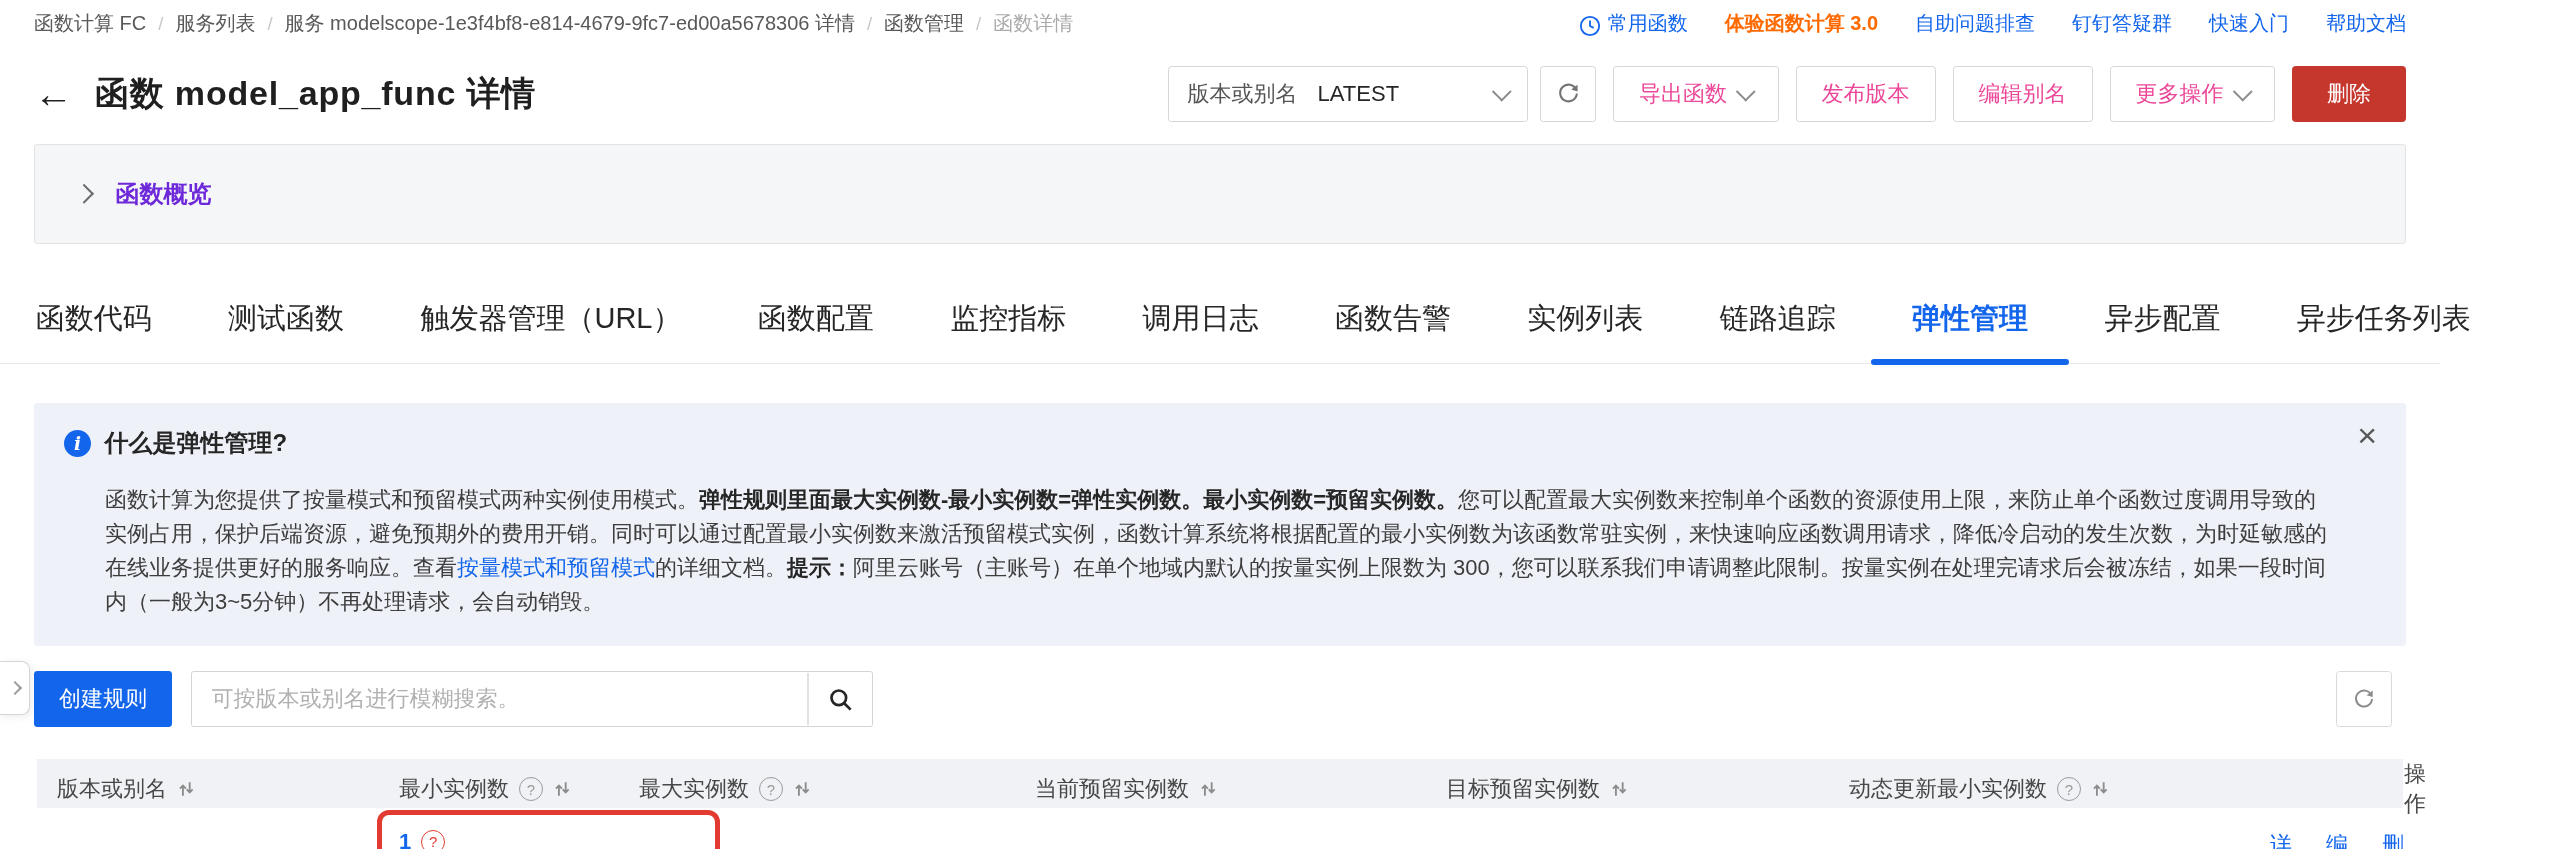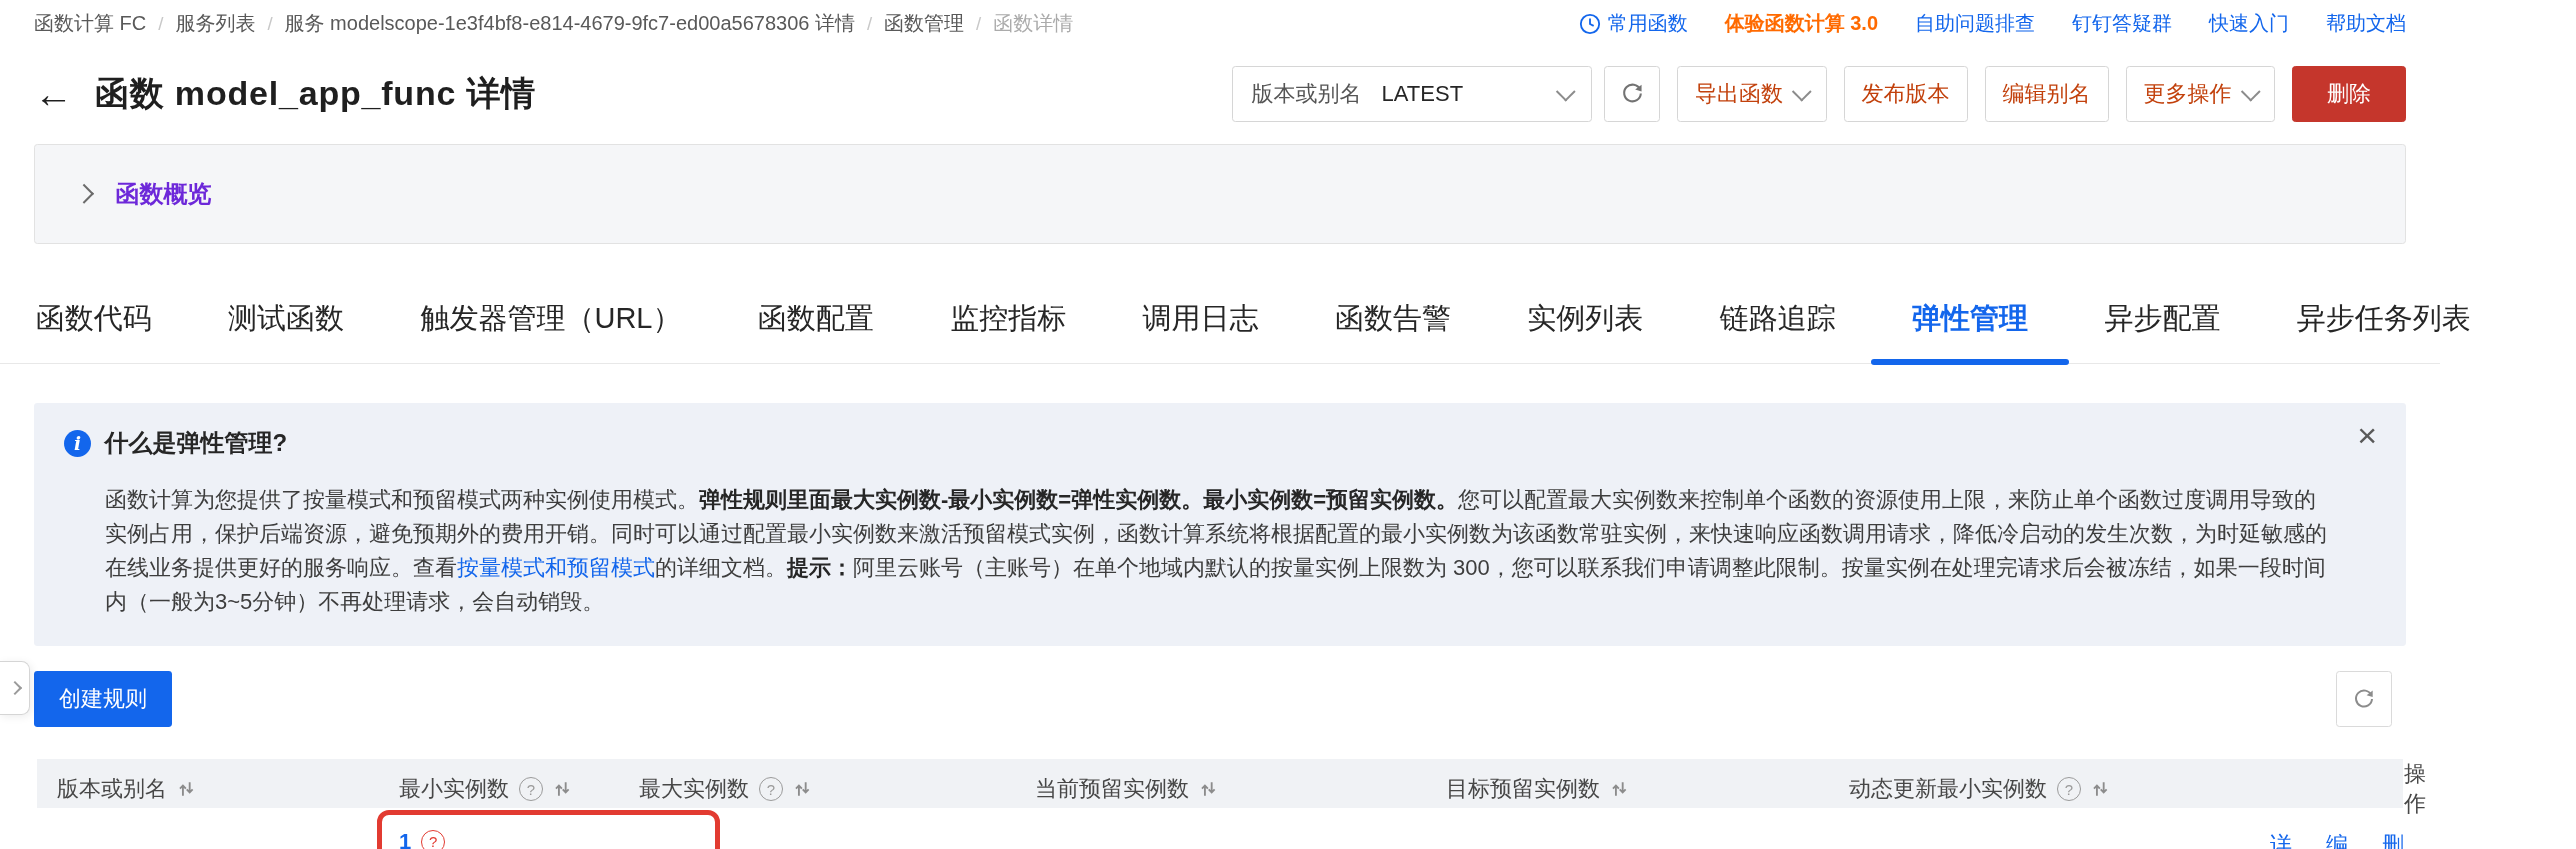--- a/index.html
+++ b/index.html
@@ -8,40 +8,40 @@
   .page { position:relative; width:2440px; height:849px; }
 
   
   .topbar { height:47px; display:flex; align-items:center; justify-content:space-between;
     padding:0 34px; background:#fff; }
   .breadcrumb { display:flex; align-items:center; font-size:20px; color:#595959; }
   .crumb { cursor:pointer; }
   .crumb.current { color:#ababab; cursor:default; }
   .crumb-sep { color:#c8c8c8; margin:0 12px; font-size:18.6px; }
   .topnav { display:flex; align-items:center; gap:37px; font-size:20px; }
-  .topnav a { color:#1366ec; text-decoration:none; display:flex; align-items:center; gap:7px; cursor:pointer; }
+  .topnav a { color:#1366ec; text-decoration:none; display:flex; align-items:flex-end; gap:7px; cursor:pointer; }
   .topnav a.orange { color:#ff6a00; font-weight:700; }
   .clock-svg { width:22px; height:22px; }
 
   
   .title-row { display:flex; align-items:center; justify-content:space-between; padding:18.6px 34px 22px 34px; }
   .title-left { display:flex; align-items:center; gap:22px; }
   .back-arrow { font-size:39px; color:#1f1f1f; line-height:1; cursor:pointer; font-weight:600; }
   .page-title { font-size:34px; font-weight:700; color:#1f1f1f; letter-spacing:0.8px; }
   .title-actions { display:flex; align-items:center; gap:17px; }
   .version-select { height:56px; min-width:360px; border:1.7px solid #d6d6d6; border-radius:3.4px;
     display:flex; align-items:center; padding:0 18.6px; gap:20px; background:#fff; cursor:pointer; }
   .version-select .lbl { color:#555; font-size:22px; }
   .version-select .val { color:#262626; font-size:22px; flex:1; }
   .chev { width:13.5px; height:13.5px; border-right:2.5px solid #8c8c8c; border-bottom:2.5px solid #8c8c8c;
     transform:rotate(45deg) translate(-1.7px,-1.7px); display:inline-block; }
   .sq-btn { width:56px; height:56px; border:1.7px solid #d6d6d6; border-radius:3.4px; background:#fff;
     display:flex; align-items:center; justify-content:center; cursor:pointer; margin-left:-5px; }
   .btn { height:56px; border:1.7px solid #d6d6d6; border-radius:3.4px; background:#fff; font-size:22px;
-    color:#c2410c; padding:0 17px; display:flex; align-items:center; gap:12px; cursor:pointer;
+    color:#ec4899; padding:0 25px; display:flex; align-items:center; gap:12px; cursor:pointer;
     font-family:inherit; }
   .btn.danger { background:#c5362c; border-color:#c5362c; color:#fff; padding:0 34px; }
 
   
   .overview-card { margin:0 34px; height:100px; background:#f5f6f8; border:1.7px solid #e2e2e2;
     border-radius:3.4px; display:flex; align-items:center; padding-left:42px; gap:25px; cursor:pointer; }
   .chev-right { width:13.5px; height:13.5px; border-right:2.5px solid #6b6b6b; border-bottom:2.5px solid #6b6b6b;
     transform:rotate(-45deg); display:inline-block; }
   .overview-title { font-size:24px; font-weight:700; color:#6d28d9; }
 
@@ -197,20 +197,30 @@
     <div class="banner-head">
       <span class="info-icon">i</span>
       <span class="banner-title">什么是弹性管理?</span>
     </div>
     <p class="banner-body"><span>函数计算为您提供了按量模式和预留模式两种实例使用模式。</span><span class="b">弹性规则里面最大实例数-最小实例数=弹性实例数。最小实例数=预留实例数。</span><span>您可以配置最大实例数来控制单个函数的资源使用上限，来防止单个函数过度调用导致的实例占用，保护后端资源，避免预期外的费用开销。同时可以通过配置最小实例数来激活预留模式实例，函数计算系统将根据配置的最小实例数为该函数常驻实例，来快速响应函数调用请求，降低冷启动的发生次数，为时延敏感的在线业务提供更好的服务响应。查看</span><a>按量模式和预留模式</a><span>的详细文档。</span><span class="b">提示：</span><span>阿里云账号（主账号）在单个地域内默认的按量实例上限数为 300，您可以联系我们申请调整此限制。按量实例在处理完请求后会被冻结，如果一段时间内（一般为3~5分钟）不再处理请求，会自动销毁。</span></p>
     <span class="banner-close">×</span>
   </section>
 
   <div class="toolbar">
     <button class="btn-create">创建规则</button>
+    <div class="search-box">
+      <input type="text" placeholder="可按版本或别名进行模糊搜索。" style="">
+      <span class="search-div"></span>
+      <span class="search-ic-btn">
+        <svg width="27" height="27" viewBox="0 0 24 24" fill="none" stroke="#262626" stroke-width="2.4">
+          <circle cx="10.5" cy="10.5" r="6.5"></circle>
+            <line x1="15.5" y1="15.5" x2="21" y2="21"></line>
+        </svg>
+      </span>
+    </div>
     <div class="refresh-right">
       <svg width="24" height="24" viewBox="0 0 24 24">
         <path d="M19.3 8.2 A8 8 0 1 0 20 12" fill="none" stroke="#8c8c8c" stroke-width="2"></path>
         <polygon points="20.7,3.6 20.7,10 14.6,8.2" fill="#8c8c8c"></polygon>
       </svg>
     </div>
   </div>
 
   <div class="table-wrap">
     <div class="tgrid thead">

